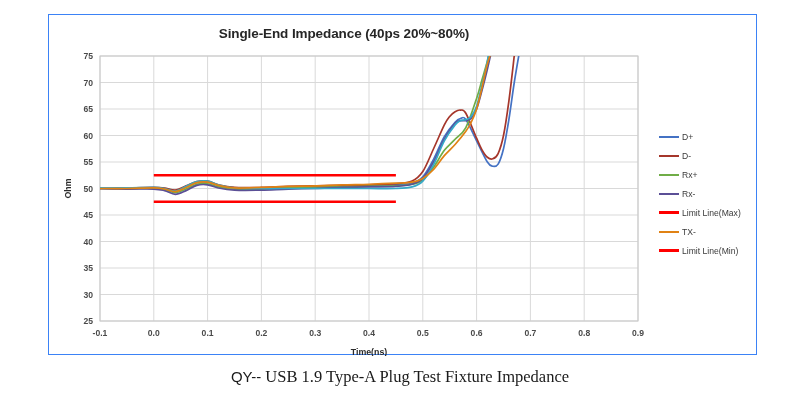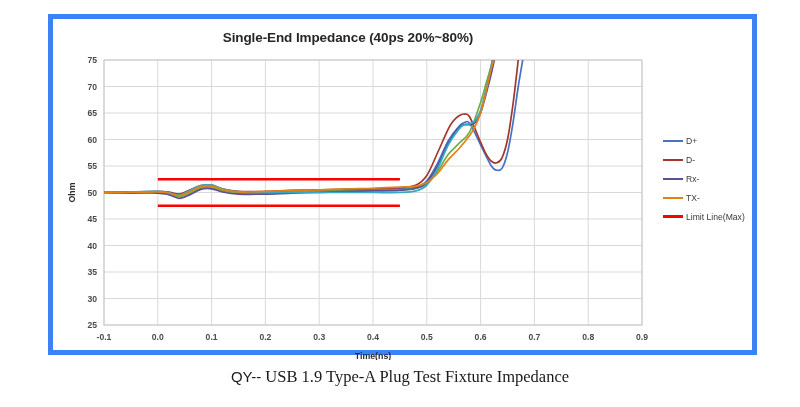--- a/index.html
+++ b/index.html
@@ -20,21 +20,21 @@
     width: 800px;
     height: 407px;
   }
   
   .chart-frame {
     position: absolute;
     left: 48px;
     top: 14px;
     width: 709px;
     height: 341px;
-    border: 5px solid #3b82f6;
+    border: 1px solid #3b82f6;
     background: #ffffff;
     box-sizing: border-box;
   }
   .chart-title {
     position: absolute;
     left: 0;
     top: 11px;
     width: 590px;
     text-align: center;
     font-size: 13.5px;
@@ -182,30 +182,38 @@
     <div class="legend">
         <div class="legend-row">
           <span class="legend-swatch" style="border-top-color: rgb(68, 114, 196);"></span>
           <span class="legend-label">D+</span>
         </div>
         <div class="legend-row">
           <span class="legend-swatch" style="border-top-color: rgb(165, 54, 43);"></span>
           <span class="legend-label">D-</span>
         </div>
         <div class="legend-row">
+          <span class="legend-swatch" style="border-top-color: rgb(112, 173, 71);"></span>
+          <span class="legend-label">Rx+</span>
+        </div>
+        <div class="legend-row">
           <span class="legend-swatch" style="border-top-color: rgb(91, 79, 150);"></span>
           <span class="legend-label">Rx-</span>
         </div>
         <div class="legend-row">
+          <span class="legend-swatch thick" style="border-top-color: rgb(255, 0, 0);"></span>
+          <span class="legend-label">Limit Line(Max)</span>
+        </div>
+        <div class="legend-row">
           <span class="legend-swatch" style="border-top-color: rgb(224, 130, 20);"></span>
           <span class="legend-label">TX-</span>
         </div>
         <div class="legend-row">
           <span class="legend-swatch thick" style="border-top-color: rgb(255, 0, 0);"></span>
-          <span class="legend-label">Limit Line(Max)</span>
+          <span class="legend-label">Limit Line(Min)</span>
         </div>
       </div>
 
   </div>
 
   <div class="caption">
     <span class="qy">QY--</span>
     <span>USB 1.9 Type-A Plug Test Fixture Impedance</span>
   </div>
 

